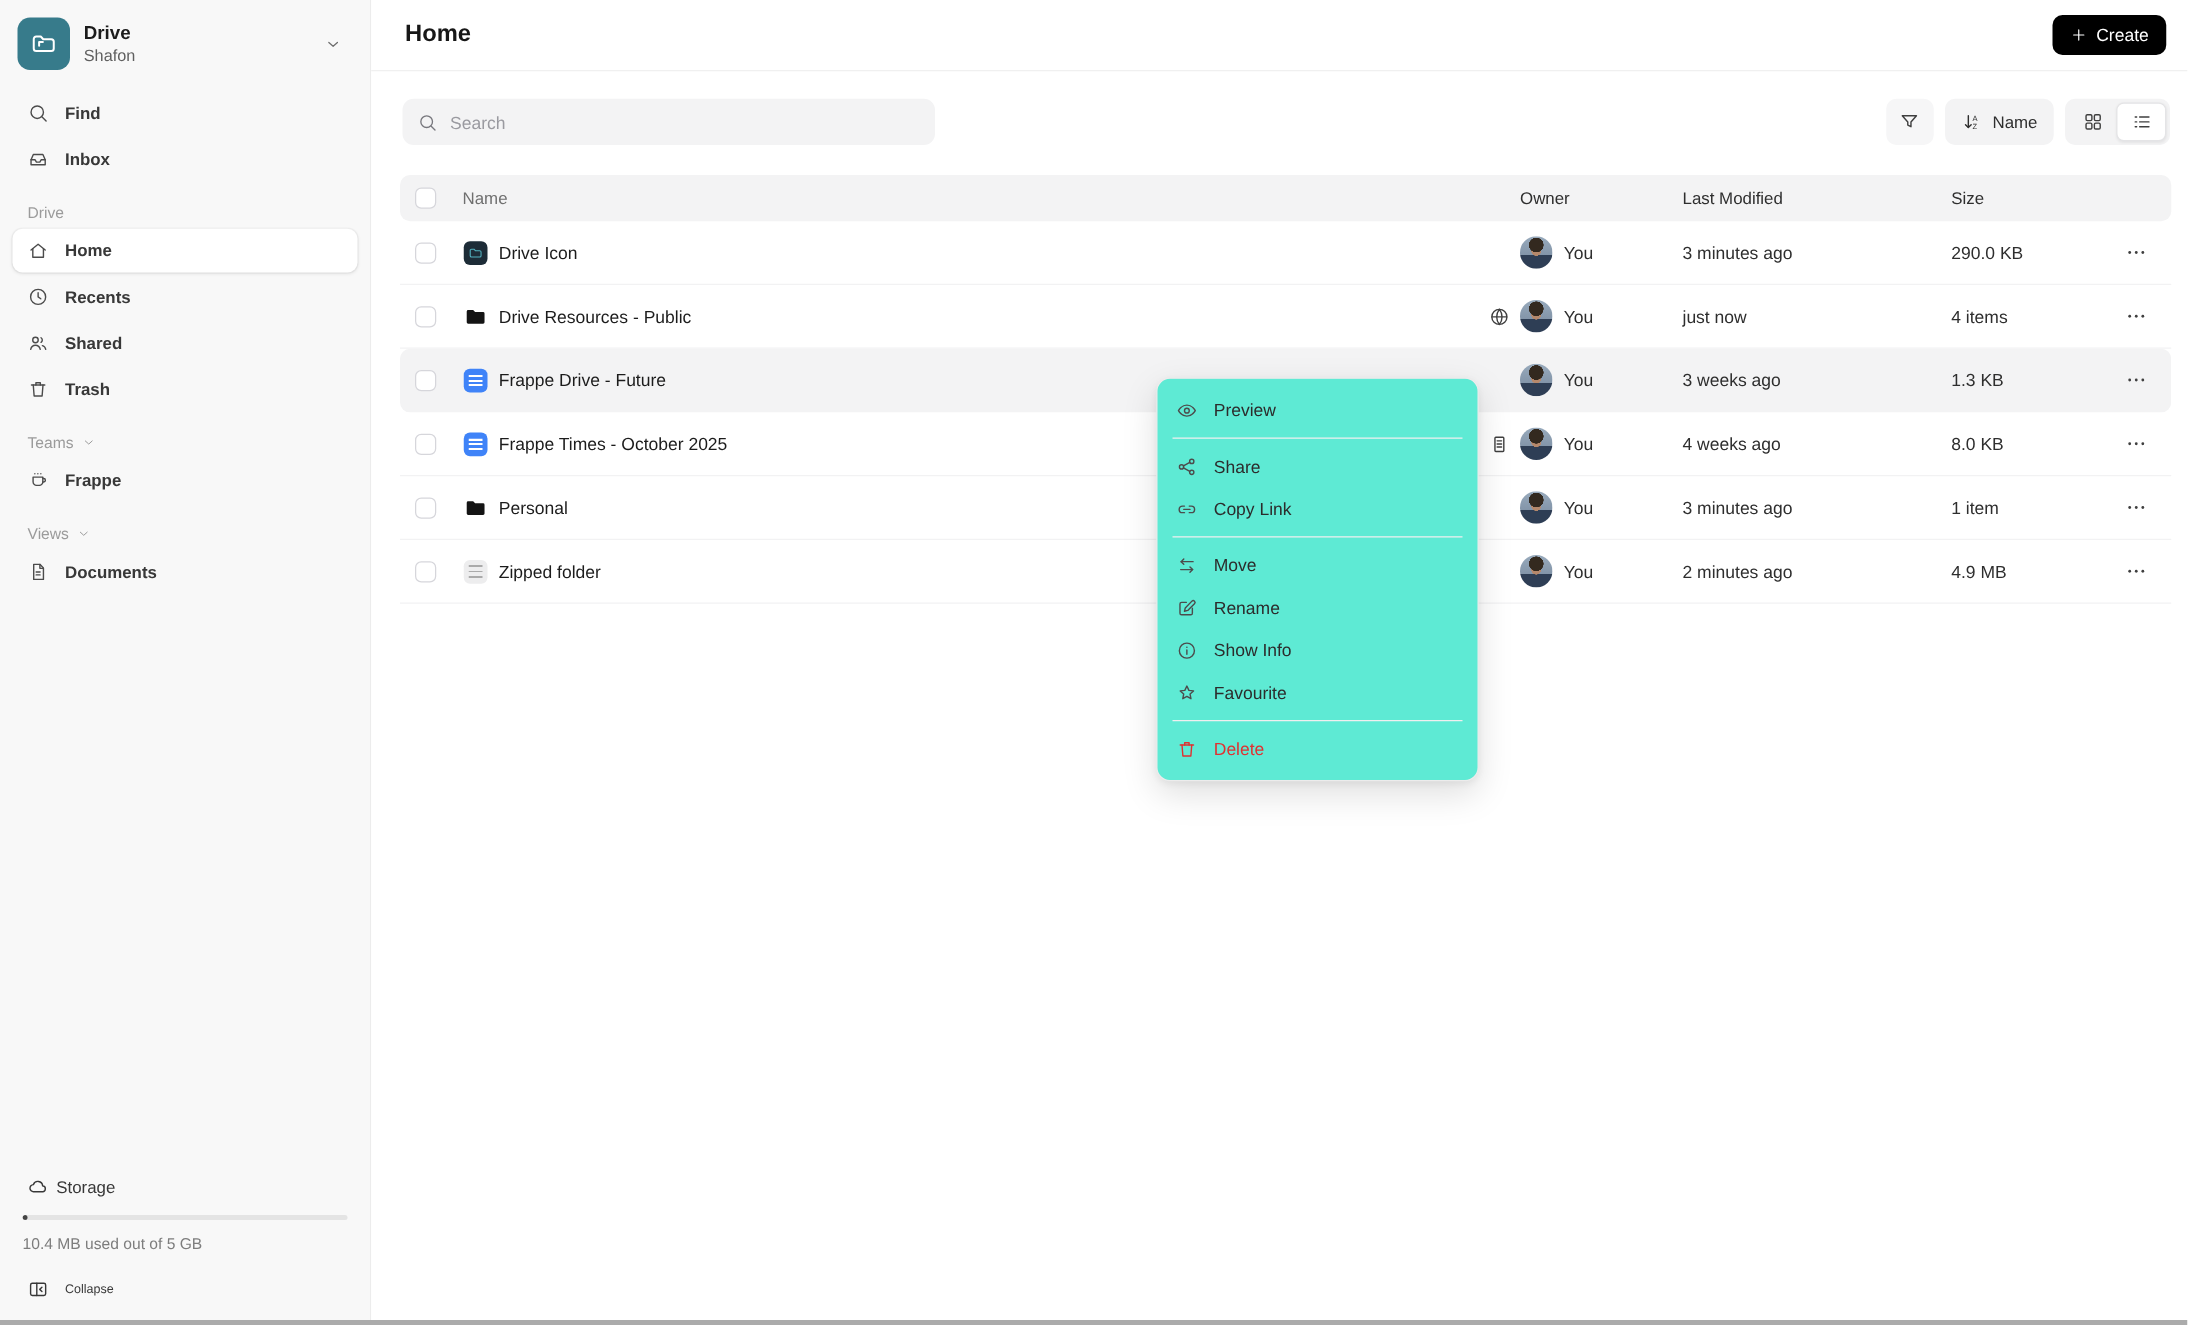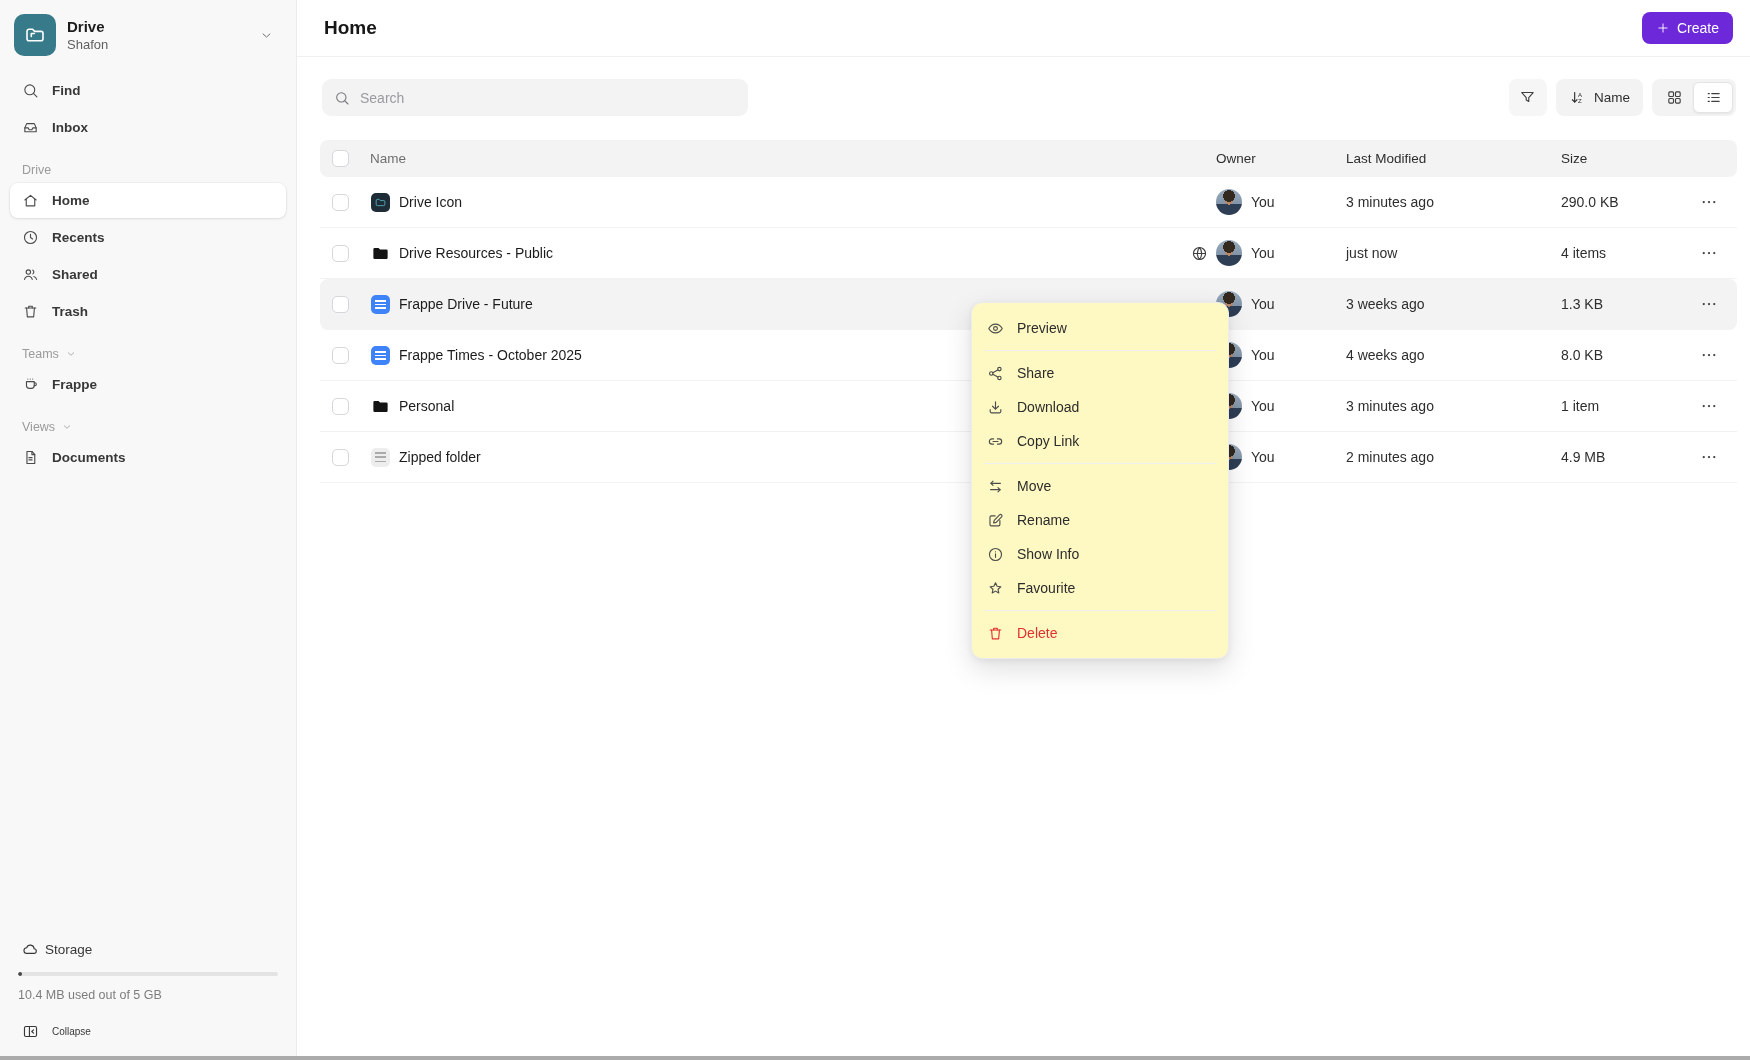--- a/index.html
+++ b/index.html
@@ -30,21 +30,21 @@
   .storage-bar { margin:6px 8px 0; height:4px; background:#e4e4e4; border-radius:2px; position:relative; overflow:hidden; }
   .storage-fill { position:absolute; left:0; top:0; bottom:0; background:#454545; border-radius:2px; }
   .storage-text { padding:12px 8px 0; font-size:12.5px; color:#7d7d7d; }
   .collapse-row { margin-top:12px; height:34px; display:flex; align-items:center; gap:13px; padding:0 12px; font-size:10px; color:#383838; cursor:pointer; }
 
   
   .main { flex:1; display:flex; flex-direction:column; background:#fff; }
   .main-header { height:57px; border-bottom:1px solid #f0f0f0; display:flex; align-items:center; padding:0 17px 0 27px; }
   .page-title { font-size:19px; font-weight:700; color:#171717; }
   .header-spacer { flex:1; }
-  .create-btn { height:32px; padding:0 14px; border-radius:8px; background:#6d28d9; color:#fff; font-size:14px; font-weight:500; display:flex; align-items:center; gap:7px; cursor:pointer; border:none; }
+  .create-btn { height:32px; padding:0 14px; border-radius:8px; background:#000000; color:#fff; font-size:14px; font-weight:500; display:flex; align-items:center; gap:7px; cursor:pointer; border:none; }
 
   .toolbar { display:flex; justify-content:space-between; padding:22px 14px 0 25px; }
   .search { width:426px; height:37px; background:#f3f3f4; border-radius:9px; display:flex; align-items:center; gap:10px; padding:0 12px; }
   .search input { border:none; outline:none; background:transparent; font-size:14px; color:#333; width:100%; font-family:inherit; }
   .search input::placeholder { color:#9a9aa0; }
   .search .sicon { color:#77777d; }
   .controls { display:flex; align-items:center; gap:9px; }
   .iconbtn { width:38px; height:37px; border-radius:8px; background:#f6f6f7; display:flex; align-items:center; justify-content:center; color:#3f3f3f; cursor:pointer; }
   .sortbtn { height:37px; border-radius:8px; background:#f3f3f4; display:flex; align-items:center; gap:8px; padding:0 13px; font-size:13.5px; color:#2e2e2e; cursor:pointer; }
   .viewtoggle { height:37px; width:84px; background:#f3f3f4; border-radius:8px; display:flex; padding:3px; }
@@ -79,21 +79,21 @@
   .ftile.image { background:#1d2c37; color:#53b2c0; }
   .ftile.doc { background:#3f83f8; }
   .ftile.doc i { display:block; width:11px; height:9px;
       background:linear-gradient(#fff 0 1.6px, transparent 1.6px 3.6px, #fff 3.6px 5.2px, transparent 5.2px 7.2px, #fff 7.2px 8.8px, transparent 8.8px); }
   .ftile.zip { background:#ededee; }
   .ftile.zip i { display:block; width:11px; height:11px;
       background:linear-gradient(#aaa 0 1.6px, transparent 1.6px 4.4px, #aaa 4.4px 6px, transparent 6px 8.8px, #aaa 8.8px 10.4px, transparent 10.4px); }
   .folder-black { color:#141414; }
 
   
-  .context-menu { position:absolute; left:971px; top:302px; width:258px; background:#fef9c3; border:1px solid #ececec; border-radius:11px; box-shadow:0 10px 28px rgba(0,0,0,.13), 0 2px 6px rgba(0,0,0,.06); padding:8px 0; z-index:50; }
+  .context-menu { position:absolute; left:925px; top:302px; width:258px; background:#5eead4; border:1px solid #ececec; border-radius:11px; box-shadow:0 10px 28px rgba(0,0,0,.13), 0 2px 6px rgba(0,0,0,.06); padding:8px 0; z-index:50; }
   .menu-item { height:34px; display:flex; align-items:center; gap:13px; padding:0 15px; font-size:14px; color:#2c2c2c; cursor:pointer; }
   .menu-item .micon { color:#4c4c4c; width:17px; height:17px; flex:0 0 auto; }
   .menu-item.danger, .menu-item.danger .micon { color:#e03131; }
   .menu-div { height:1px; background:#efefef; margin:5px 12px; }
 </style>
 </head>
 <body>
 
 <div class="app">
 
@@ -521,30 +521,20 @@
             <circle cx="17.5" cy="5.8" r="2.4"></circle>
             <circle cx="17.5" cy="18.2" r="2.4"></circle>
             <path d="M8.1 10.9l7.2-4M8.1 13.1l7.2 4"></path>
           </svg>
       </span>
       <span>Share</span>
     </div>
     <div class="menu-item">
       <span class="micon">
         <svg class="ic" width="17" height="17" viewBox="0 0 24 24">
-            <path d="M12 4v10"></path>
-            <path d="M7.8 10.2L12 14.4l4.2-4.2"></path>
-            <path d="M4.5 15v2.8A1.7 1.7 0 0 0 6.2 19.5h11.6a1.7 1.7 0 0 0 1.7-1.7V15"></path>
-          </svg>
-      </span>
-      <span>Download</span>
-    </div>
-    <div class="menu-item">
-      <span class="micon">
-        <svg class="ic" width="17" height="17" viewBox="0 0 24 24">
             <path d="M9.3 8.3H7a3.7 3.7 0 0 0 0 7.4h2.3"></path>
             <path d="M14.7 8.3H17a3.7 3.7 0 0 1 0 7.4h-2.3"></path>
             <path d="M8.5 12h7"></path>
           </svg>
       </span>
       <span>Copy Link</span>
     </div>
     <div class="menu-div"></div>
     <div class="menu-item">
       <span class="micon">

